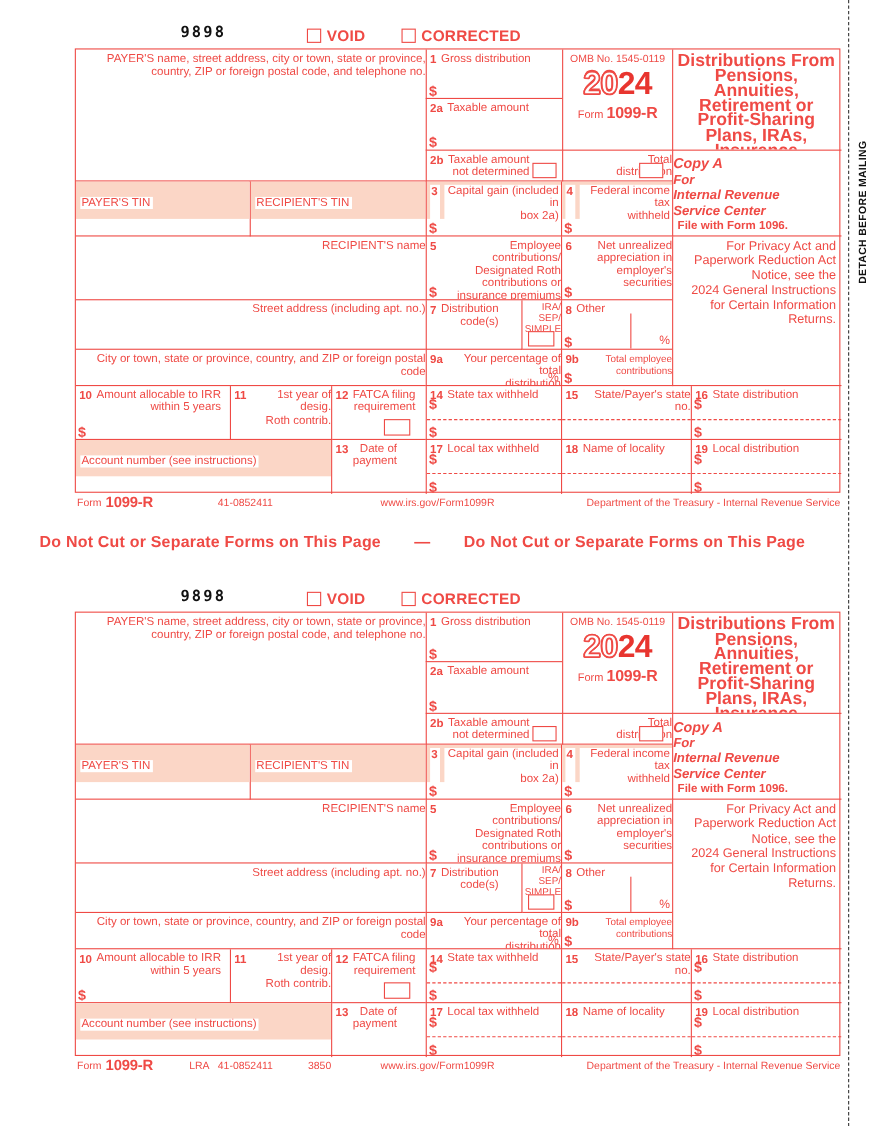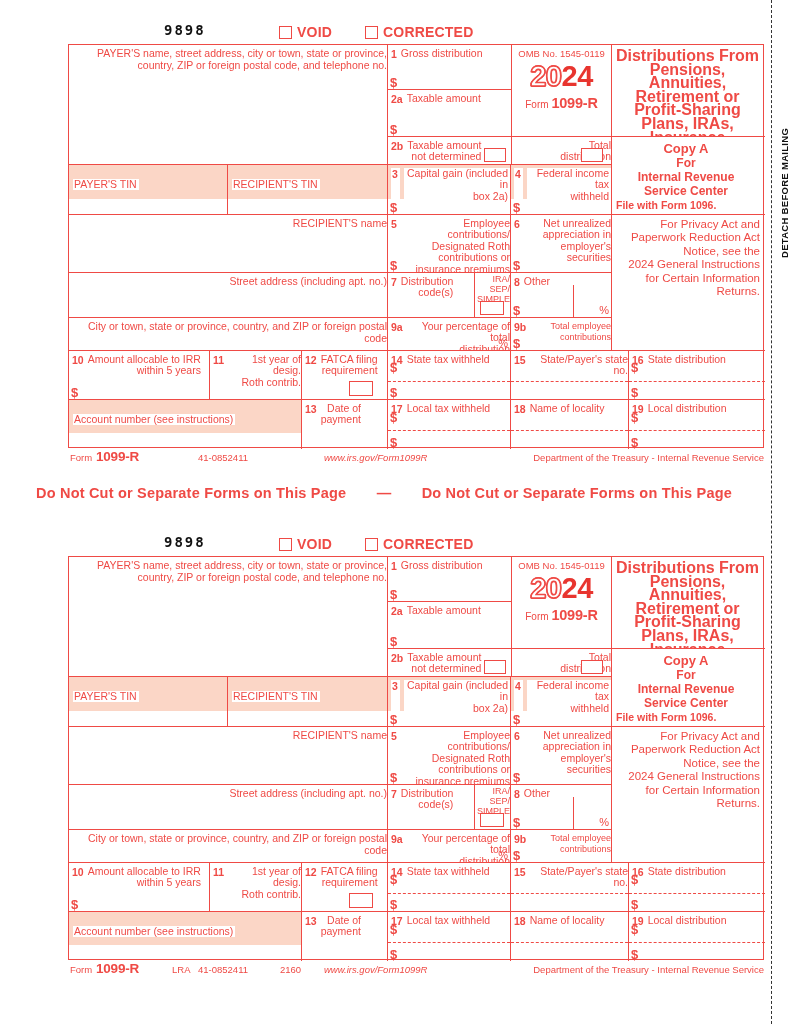--- a/index.html
+++ b/index.html
@@ -113,21 +113,21 @@
 
   
   .ko { background:#fff; display:inline-block; padding:0 2px 0 1px; }
 
   
   .masthead {
     color: var(--red); font-weight: bold;
     font-size: 16px; line-height: 13.6px;
     text-align: center; padding: 4px 5px 0 3px;
   }
-  .copya { color: var(--red); font-weight: bold; text-align: center; padding-right: 5px; }
+  .copya { color: var(--red); font-weight: bold; text-align: left; padding-right: 5px; font-style: italic; }
   .copya .big { font-size: 13px; line-height: 15px; }
   .copya .med { font-size: 12px; line-height: 14px; }
   .filewith { color: var(--red); font-weight: bold; font-size: 10.5px; text-align:left; padding-left:4px;}
   .privacy { color: var(--red); font-size: 11.5px; line-height: 13.4px; text-align: right; padding: 3px 5px 0 2px; }
   .privacy b { font-weight: normal; }
 
   
   .omb { font-size: 9.5px; color: var(--red); text-align: center; padding-top: 3px; }
   .year {
     text-align: center;
@@ -150,21 +150,21 @@
   .footer {
     position: relative; height: 20px; width: 696px;
     color: var(--red); font-size: 9.5px;
   }
   .footer span { position: absolute; top: 4px; }
   .f-form   { left: 2px; font-size: 9.5px; }
   .f-formno { left: 28px; top: 1px !important; font-size: 13.5px; font-weight: bold; letter-spacing:-.2px;}
   .f-lra    { left: 104px; }
   .f-ein    { left: 130px; }
   .f-code   { left: 212px; }
-  .f-url    { left: 256px; font-style: italic; }
+  .f-url    { left: 278px; }
   .f-dept   { right: 0px; }
 
   .donotcut {
     position: absolute; left: 36px; top: 485px; width: 696px;
     color: var(--red); font-weight: bold; font-size: 14.5px;
     display: flex; justify-content: space-between;
     letter-spacing: .2px;
   }
 
   .dashrow {
@@ -772,19 +772,19 @@
 Returns.</b>
         </div>
       </div>
     </div>
 
     <div class="footer">
       <span class="f-form">Form</span>
       <span class="f-formno">1099-R</span>
       <span class="f-lra">LRA</span>
       <span class="f-ein">41-0852411</span>
-      <span class="f-code">2160</span>
+      <span class="f-code">3850</span>
       <span class="f-url">www.irs.gov/Form1099R</span>
       <span class="f-dept">Department of the Treasury - Internal Revenue Service</span>
     </div>
   </div>
 
 </div>
 
 </body></html>

